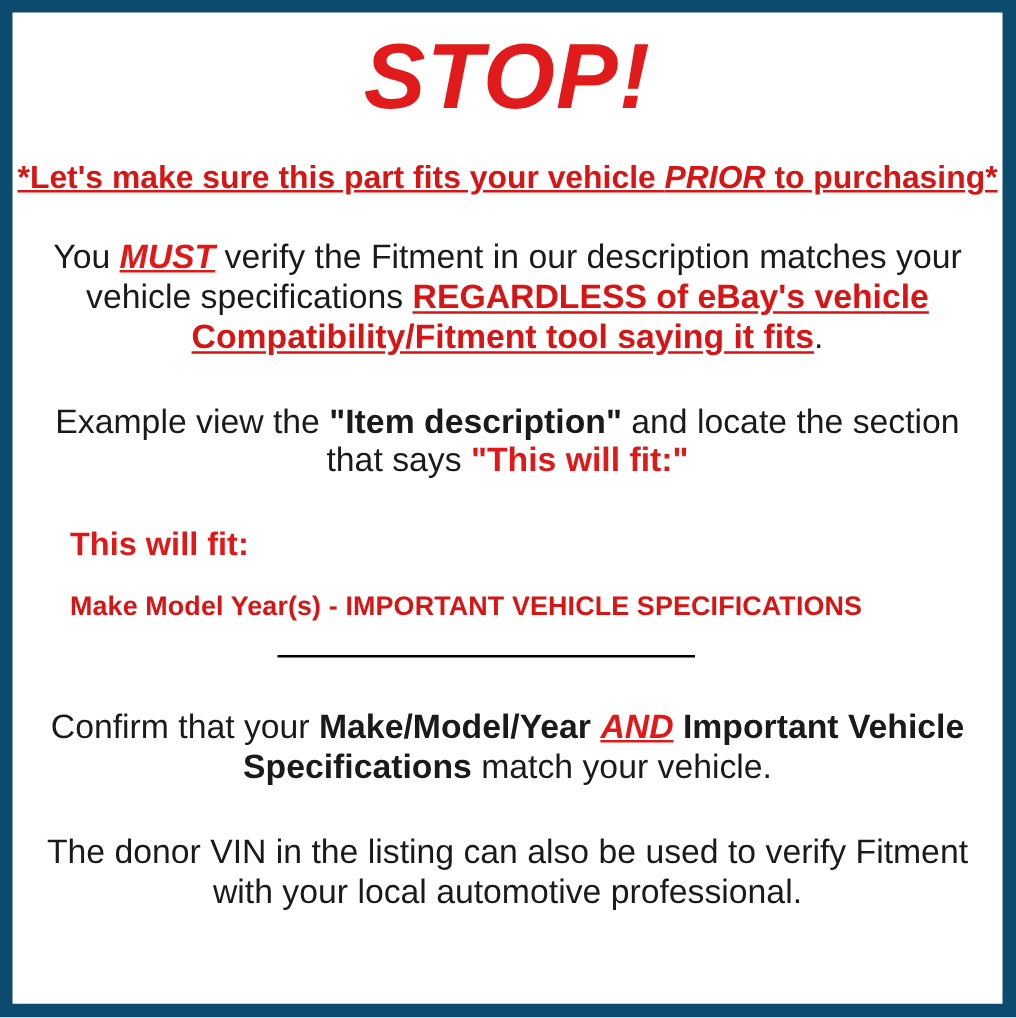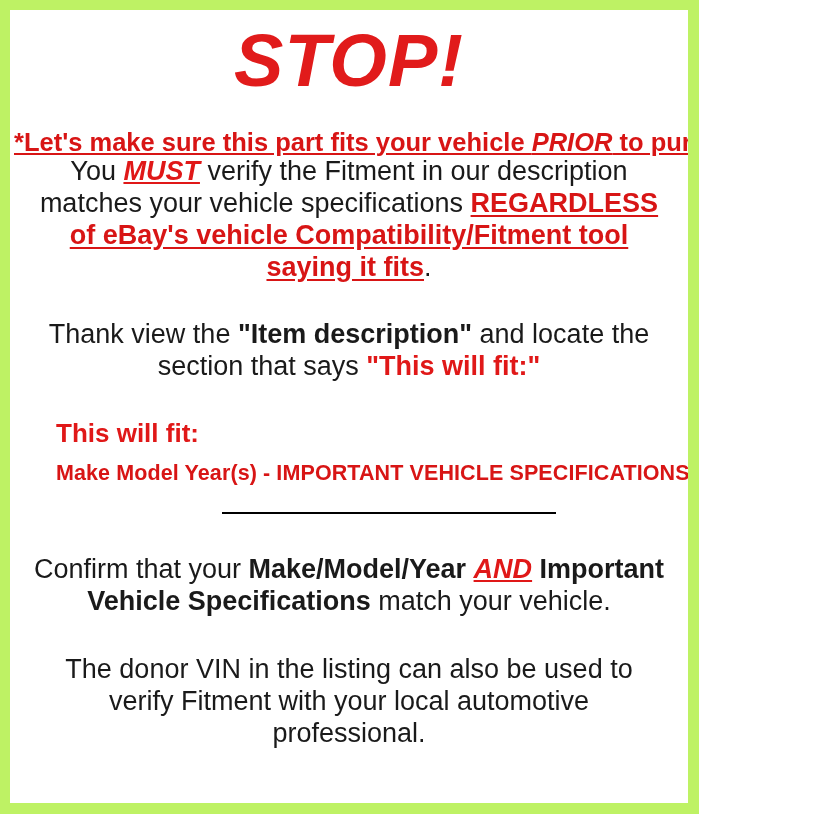--- a/index.html
+++ b/index.html
@@ -9,23 +9,23 @@
   }
   body {
     width: 813px;
     height: 814px;
     overflow: hidden;
     font-family: "Liberation Sans", sans-serif;
   }
 
   .notice-card {
     box-sizing: border-box;
-    width: 699px;
+    width: 813px;
     height: 814px;
-    background: #bef264;
+    background: #0c4a6e;
     padding: 10px 11px 11px 10px;
   }
 
   .notice-inner {
     box-sizing: border-box;
     width: 100%;
     height: 100%;
     background: #ffffff;
     position: relative;
     overflow: hidden;
@@ -65,21 +65,21 @@
 
   
   .para {
     font-size: 27px;
     line-height: 1.18;
     color: #1a1a1a;
     margin: 0;
     padding: 0 20px;
   }
 
-  .p-must      { }
+  .p-must      { margin-top: 34px; }
   .p-itemdesc  { margin-top: 36px; }
   .p-confirm   { margin-top: 34px; text-align: center; }
   .p-vin       { margin-top: 36px; }
 
   .red       { color: #e01818; }
   .bold      { font-weight: bold; }
 
   .emph-red {
     color: #e01818;
     font-weight: bold;
@@ -112,24 +112,23 @@
     font-size: 26px;
     font-weight: bold;
     color: #e01818;
     line-height: 1.15;
     margin-top: 1px;
   }
   .example-spec {
     font-size: 21.5px;
     font-weight: bold;
     color: #d81515;
-    margin-top: 12px;
+    margin-top: 22px;
     letter-spacing: 0.1px;
     white-space: nowrap;
-    text-align: right;
   }
 
   
   .divider-wrap {
     margin-top: 22px;
     height: 12px;
     position: relative;
   }
   .divider {
     position: absolute;
@@ -154,21 +153,21 @@
 
 <div class="notice-card">
   <div class="notice-inner">
 
     <div class="stop-title">STOP!</div>
 
     <div class="subtitle-line"><span class="u">*Let's make sure this part fits your vehicle </span><i class="u">PRIOR</i><span class="u"> to purchasing*</span></div>
 
     <div class="para p-must"><span>You </span><span class="emph-red">MUST</span><span> verify the Fitment in our description matches your vehicle specifications </span><span class="emph-red-plain">REGARDLESS of eBay's vehicle Compatibility/Fitment tool saying it fits</span><span>.</span></div>
 
-    <div class="para p-itemdesc"><span>Thank view the </span><span class="bold">"Item description"</span><span> and locate the section that says </span><span class="red bold">"This will fit:"</span></div>
+    <div class="para p-itemdesc"><span>Example view the </span><span class="bold">"Item description"</span><span> and locate the section that says </span><span class="red bold">"This will fit:"</span></div>
 
     <div class="example-block">
       <div class="example-fit">This will fit:</div>
       <div class="example-spec">Make Model Year(s) - IMPORTANT VEHICLE SPECIFICATIONS</div>
     </div>
 
     <div class="divider-wrap">
       <div class="divider"></div>
     </div>
 

